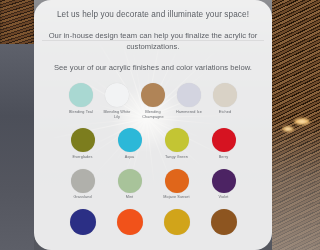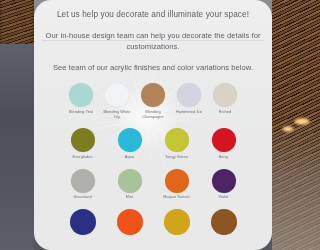--- a/index.html
+++ b/index.html
@@ -204,23 +204,23 @@
     <i style="transform: rotate(353.412deg); height: 71px; opacity: 0.64;"></i>
   </div>
 
 <div id="panel">
   <div id="panel-inner">
 
     <div class="headline">Let us help you decorate and illuminate your space!</div>
 
     <div class="rule"></div>
 
-    <div class="para p1">Our in-house design team can help you decorate the details for customizations.</div>
-
-    <div class="para p2">See team of our acrylic finishes and color variations below.</div>
+    <div class="para p1">Our in-house design team can help you finalize the acrylic for customizations.</div>
+
+    <div class="para p2">See your of our acrylic finishes and color variations below.</div>
 
     <div id="swatch-grid">
         <div class="swatch-row r1">
           <div class="swatch">
             <div class="dot" style="background: rgb(169, 216, 210);"></div>
             <div class="cap">Blending Teal</div>
           </div>
           <div class="swatch">
             <div class="dot" style="background: rgb(242, 243, 244);"></div>
             <div class="cap">Blending White Lily</div>

